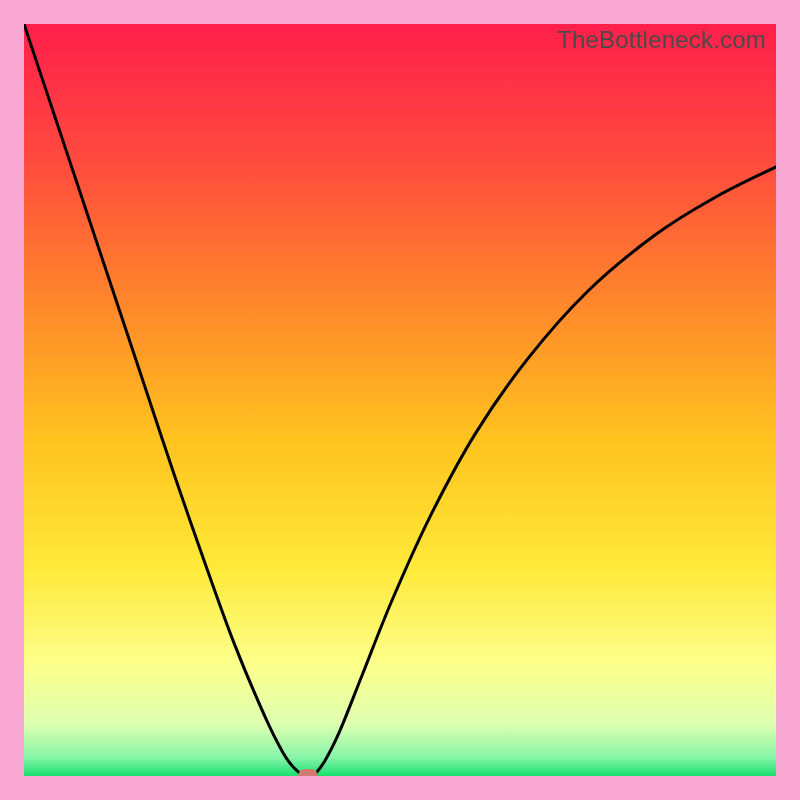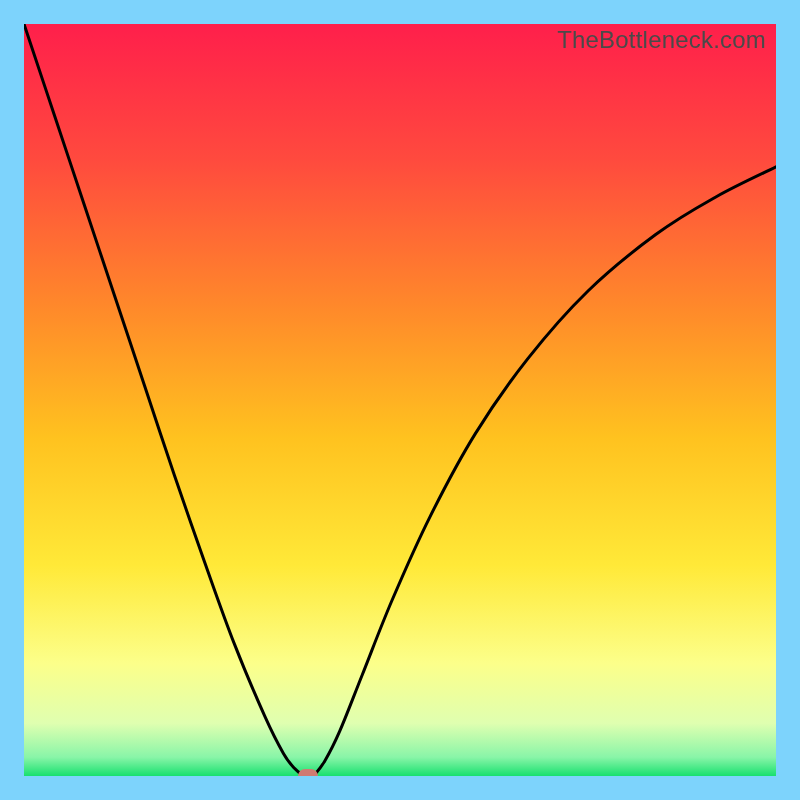--- a/index.html
+++ b/index.html
@@ -10,21 +10,21 @@
     background: #000;
     overflow: hidden;
     font-family: Arial, Helvetica, sans-serif;
   }
   .frame {
     position: absolute;
     left: 0;
     top: 0;
     width: 800px;
     height: 800px;
-    background: #7dd3fc;
+    background: #f9a8d4;
   }
   .plot-area {
     position: absolute;
     left: 24px;
     top: 24px;
     width: 752px;
     height: 752px;
     overflow: hidden;
   }
   .watermark {

